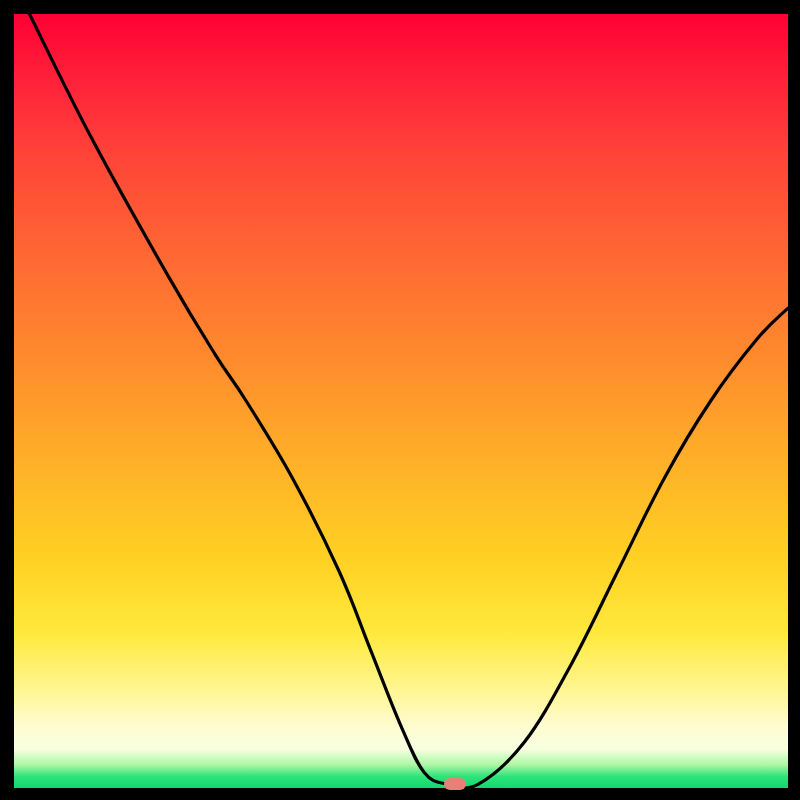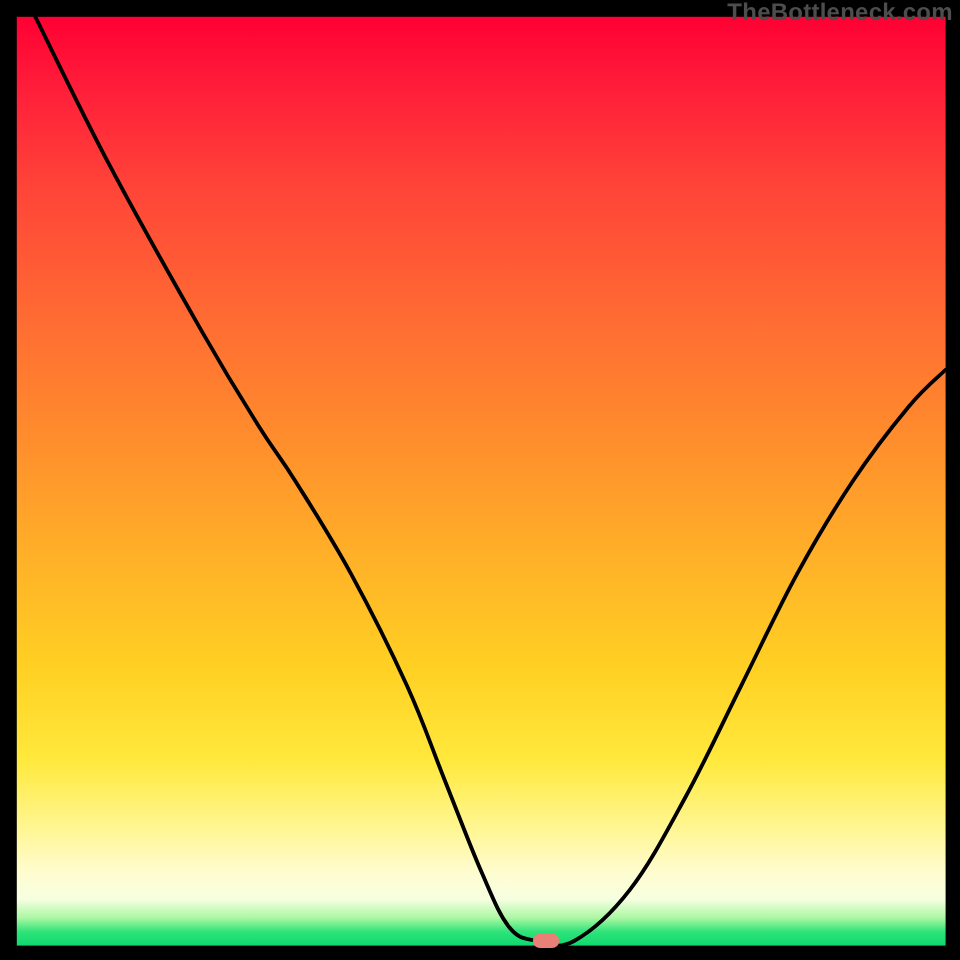--- a/index.html
+++ b/index.html
@@ -73,14 +73,13 @@
 </head>
 <body>
 
 <div class="frame">
   <div class="plot">
     <svg class="curve" viewBox="0 0 774 774">
       <path id="curve-path" fill="none" stroke="#000" stroke-width="3.2" stroke-linecap="round" d="M 15.48 0 C 26.6256 22.291200000000003, 52.3224 76.47120000000004, 77.4 123.84000000000003 C 102.47760000000001 171.20880000000002, 132.5088 224.1504, 154.8 263.15999999999997 C 177.09120000000001 302.16959999999995, 187.30800000000002 318.26879999999994, 201.24 340.55999999999995 C 215.172 362.85119999999995, 218.268 364.7088, 232.2 387 C 246.13199999999998 409.2912, 261.9216 433.7496, 278.64 464.4 C 295.35839999999996 495.05039999999997, 311.14799999999997 526.6296, 325.08 557.28 C 339.012 587.9304, 344.8944 606.816, 356.04 634.6800000000001 C 367.1856 662.5440000000001, 377.2476 689.7888, 387 712.08 C 396.7524 734.3712, 401.86080000000004 748.071, 410.22 758.52 C 418.5792 768.9689999999999, 423.6876000000001 768.0402, 433.44000000000005 770.13 C 443.1924 772.2198, 450.46799999999996 777.7926, 464.4 770.13 C 478.332 762.4674, 494.12160000000006 749.1546, 510.84000000000003 727.56 C 527.5584 705.9653999999999, 540.5616 680.8104, 557.28 650.16 C 573.9984 619.5096, 587.0016 590.7167999999999, 603.72 557.28 C 620.4384 523.8432, 633.4416 495.05039999999997, 650.16 464.4 C 666.8783999999999 433.7496, 679.8816 412.07759999999996, 696.6 387 C 713.3184 361.92240000000004, 729.108 341.7984, 743.04 325.08000000000004 C 756.972 308.36160000000007, 768.4272 299.69280000000003, 774 294.12"></path>
     </svg>
     <div id="marker" class="marker" style="left: 441.18px; top: 770.13px;"></div>
   </div>
-  <div class="attribution">TheBottleneck.com</div>
 </div>
 
 </body></html>

